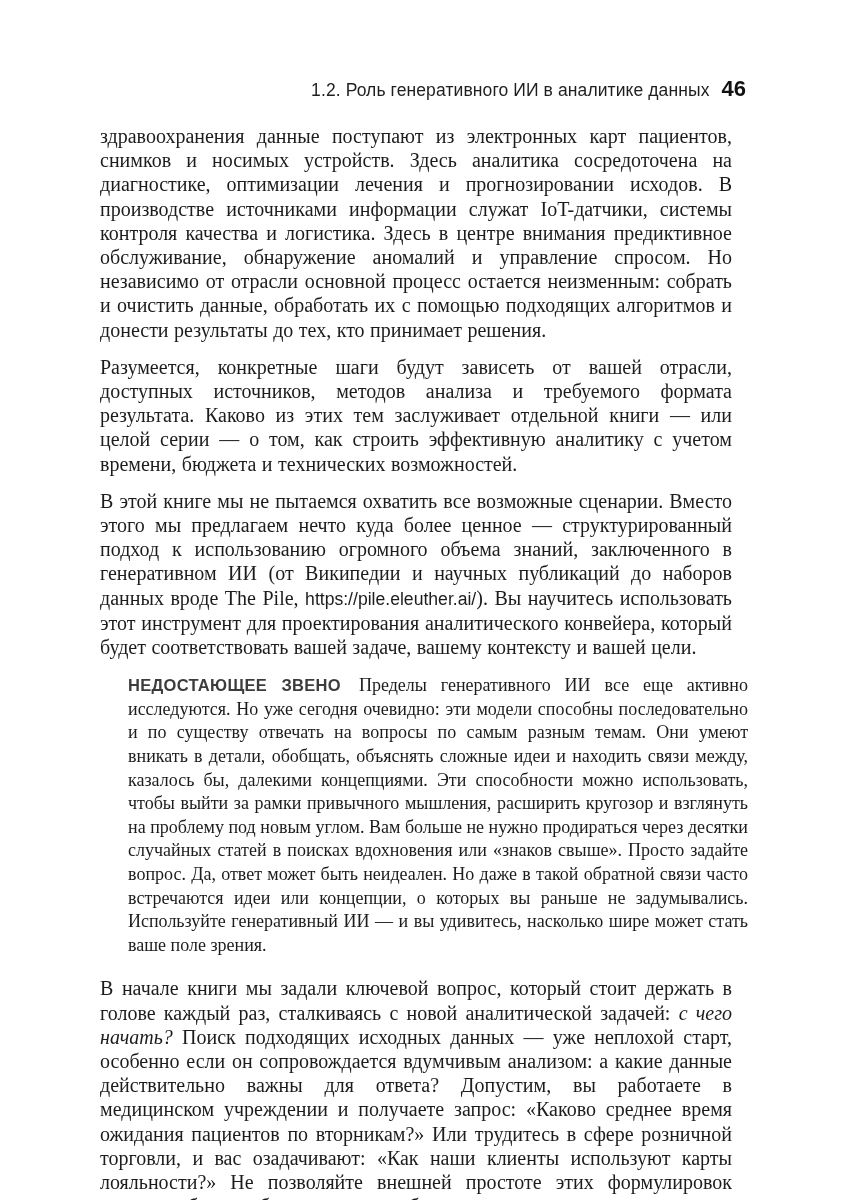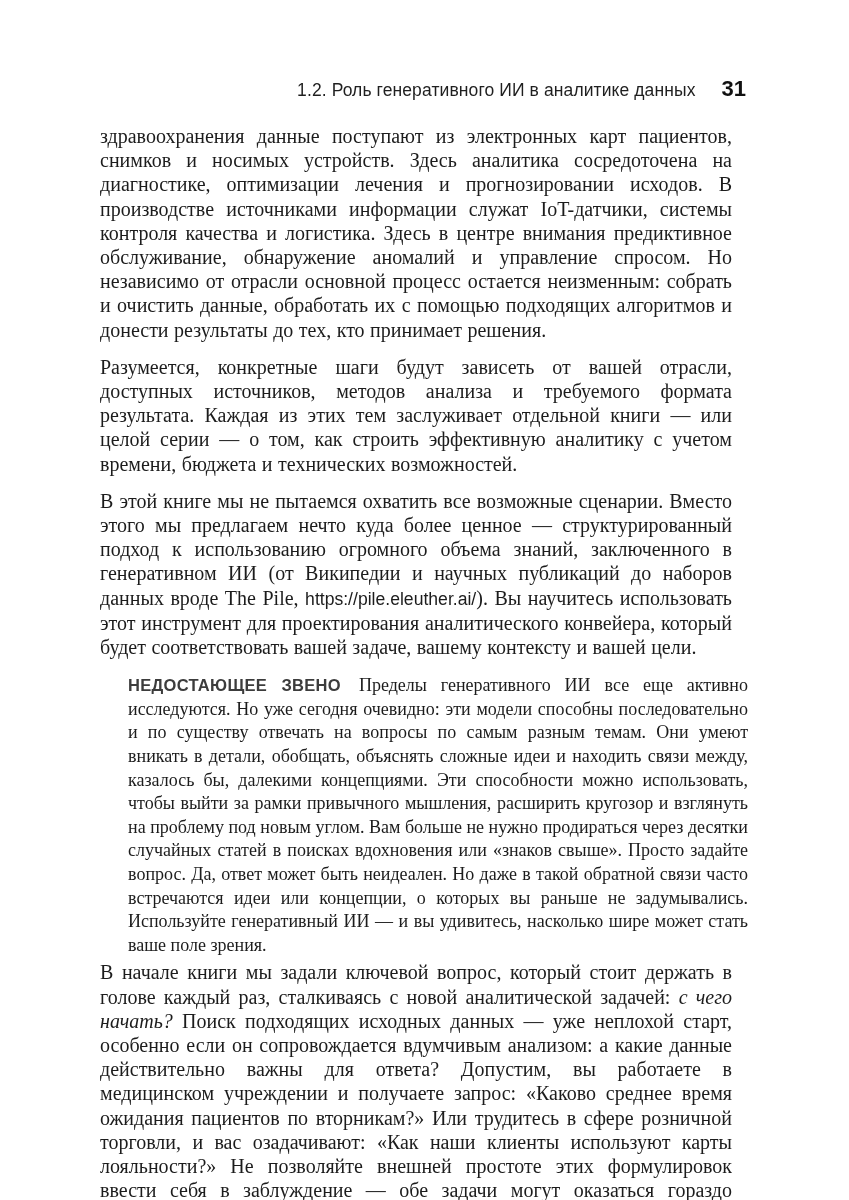--- a/index.html
+++ b/index.html
@@ -18,21 +18,21 @@
     overflow: hidden;
   }
   .pagehead {
     position: absolute;
     top: 76px;
     left: 100px;
     right: 103px;
     display: flex;
     justify-content: flex-end;
     align-items: baseline;
-    gap: 26px;
+    gap: 12px;
     font-family: "Liberation Sans", "DejaVu Sans", sans-serif;
   }
   .running-title {
     font-size: 17.5px;
     color: #1f1f1f;
     letter-spacing: 0.1px;
   }
   .pageno {
     font-size: 22px;
     font-weight: 700;
@@ -45,21 +45,21 @@
     width: 648px;
   }
   p.body {
     font-size: 20px;
     line-height: 24.2px;
     text-align: justify;
     margin: 0 16px 13px 0;
     word-spacing: 0.5px;
   }
   .callout {
-    margin: 15px 0 3px 28px;
+    margin: 15px 0 19px 28px;
   }
   .callout-text {
     font-size: 18px;
     line-height: 23.6px;
     text-align: justify;
     margin: 0;
   }
   .boxlabel {
     font-family: "Liberation Sans", "DejaVu Sans", sans-serif;
     font-weight: 700;
@@ -77,28 +77,28 @@
     font-style: italic;
   }
 </style>
 </head>
 <body>
 
 <div class="page">
 
   <header class="pagehead">
     <span class="running-title">1.2. Роль генеративного ИИ в аналитике данных</span>
-    <span class="pageno">31</span>
+    <span class="pageno">46</span>
   </header>
 
   <main class="content">
 
     <p class="body">здравоохранения данные поступают из электронных карт пациентов, снимков и носимых устройств. Здесь аналитика сосредоточена на диагностике, оптимизации лечения и прогнозировании исходов. В производстве источниками информации служат IoT-датчики, системы контроля качества и логистика. Здесь в центре внимания предиктивное обслуживание, обнаружение аномалий и управление спросом. Но независимо от отрасли основной процесс остается неизменным: собрать и очистить данные, обработать их с помощью подходящих алгоритмов и донести результаты до тех, кто принимает решения.</p>
 
-    <p class="body">Разумеется, конкретные шаги будут зависеть от вашей отрасли, доступных источников, методов анализа и требуемого формата результата. Каждая из этих тем заслуживает отдельной книги — или целой серии — о том, как строить эффективную аналитику с учетом времени, бюджета и технических возможностей.</p>
+    <p class="body">Разумеется, конкретные шаги будут зависеть от вашей отрасли, доступных источников, методов анализа и требуемого формата результата. Каково из этих тем заслуживает отдельной книги — или целой серии — о том, как строить эффективную аналитику с учетом времени, бюджета и технических возможностей.</p>
 
     <p class="body"><span>В этой книге мы не пытаемся охватить все возможные сценарии. Вместо этого мы предлагаем нечто куда более ценное — структурированный подход к использованию огромного объема знаний, заключенного в генеративном ИИ (от Википедии и научных публикаций до наборов данных вроде The Pile, </span><span class="url">https://pile.eleuther.ai/</span><span>). Вы научитесь использовать этот инструмент для проектирования аналитического конвейера, который будет соответствовать вашей задаче, вашему контексту и вашей цели.</span></p>
 
     <aside class="callout">
       <p class="callout-text"><span class="boxlabel">НЕДОСТАЮЩЕЕ ЗВЕНО</span><span>Пределы генеративного ИИ все еще активно исследуются. Но уже сегодня очевидно: эти модели способны последовательно и по существу отвечать на вопросы по самым разным темам. Они умеют вникать в детали, обобщать, объяснять сложные идеи и находить связи между, казалось бы, далекими концепциями. Эти способности можно использовать, чтобы выйти за рамки привычного мышления, расширить кругозор и взглянуть на проблему под новым углом. Вам больше не нужно продираться через десятки случайных статей в поисках вдохновения или «знаков свыше». Просто задайте вопрос. Да, ответ может быть неидеален. Но даже в такой обратной связи часто встречаются идеи или концепции, о которых вы раньше не задумывались. Используйте генеративный ИИ — и вы удивитесь, насколько шире может стать ваше поле зрения.</span></p>
     </aside>
 
     <p class="body"><span>В начале книги мы задали ключевой вопрос, который стоит держать в голове каждый раз, сталкиваясь с новой аналитической задачей: </span><span class="italic">с чего начать?</span><span> Поиск подходящих исходных данных — уже неплохой старт, особенно если он сопровождается вдумчивым анализом: а какие данные действительно важны для ответа? Допустим, вы работаете в медицинском учреждении и получаете запрос: «Каково среднее время ожидания пациентов по вторникам?» Или трудитесь в сфере розничной торговли, и вас озадачивают: «Как наши клиенты используют карты лояльности?» Не позволяйте внешней простоте этих формулировок ввести себя в заблуждение — обе задачи могут оказаться гораздо сложнее, чем кажется на первый взгляд.</span></p>
 
   </main>

